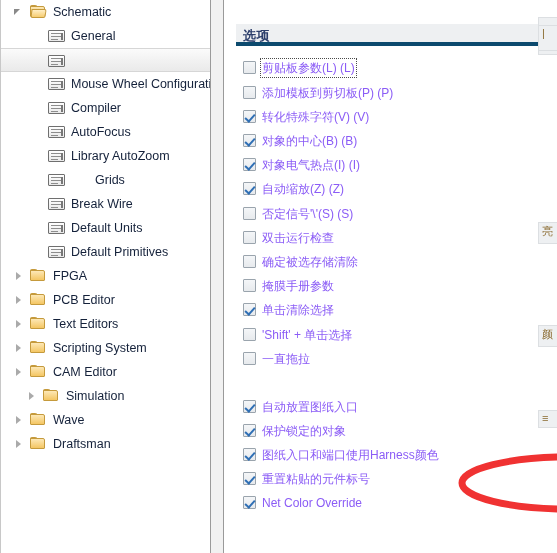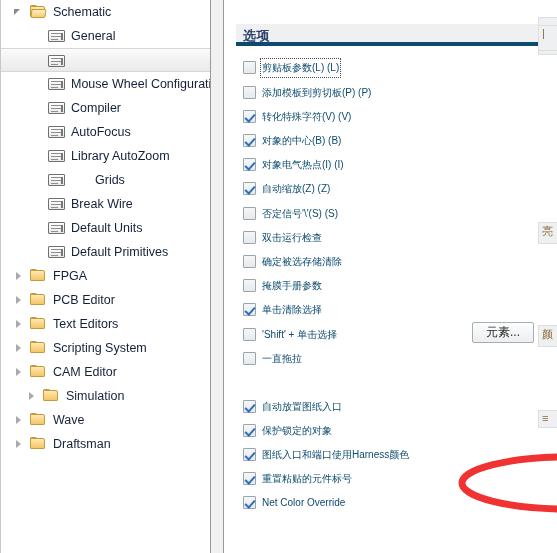--- a/index.html
+++ b/index.html
@@ -188,22 +188,22 @@
     position: absolute;
     left: 3px; top: 1px;
     width: 4px; height: 8px;
     border: solid #2f6fb5;
     border-width: 0 2px 2px 0;
     transform: rotate(42deg);
   }
   .opt-label {
     position: absolute;
     left: 19px; top: 0px;
-    font-size: 10px;
-    color: #0c4a6e;
+    font-size: 12px;
+    color: #8b5cf6;
     line-height: 18px;
     white-space: nowrap;
   }
   .opt-row.focused .opt-label {
     outline: 1px dotted #4a4a4a;
     outline-offset: 0px;
     padding: 0 1px;
     left: 18px;
   }
 
@@ -495,21 +495,20 @@
         <div class="opt-row" style="top: 470px;">
           <span class="cb checked"></span>
           <span class="opt-label">重置粘贴的元件标号</span>
         </div>
         <div class="opt-row" style="top: 494px;">
           <span class="cb checked"></span>
           <span class="opt-label">Net Color Override</span>
         </div>
       </div>
 
-    <div id="elements-button">元素...</div>
 
     <div id="fragments">
         <div class="frag" style="left: 313px; top: 17px; width: 19px; height: 38px;">
           <span class="frag-txt"></span>
         </div>
         <div class="frag" style="left: 313px; top: 25px; width: 19px; height: 26px;">
           <span class="frag-txt">|</span>
         </div>
         <div class="frag" style="left: 313px; top: 222px; width: 19px; height: 22px;">
           <span class="frag-txt">亮</span>

